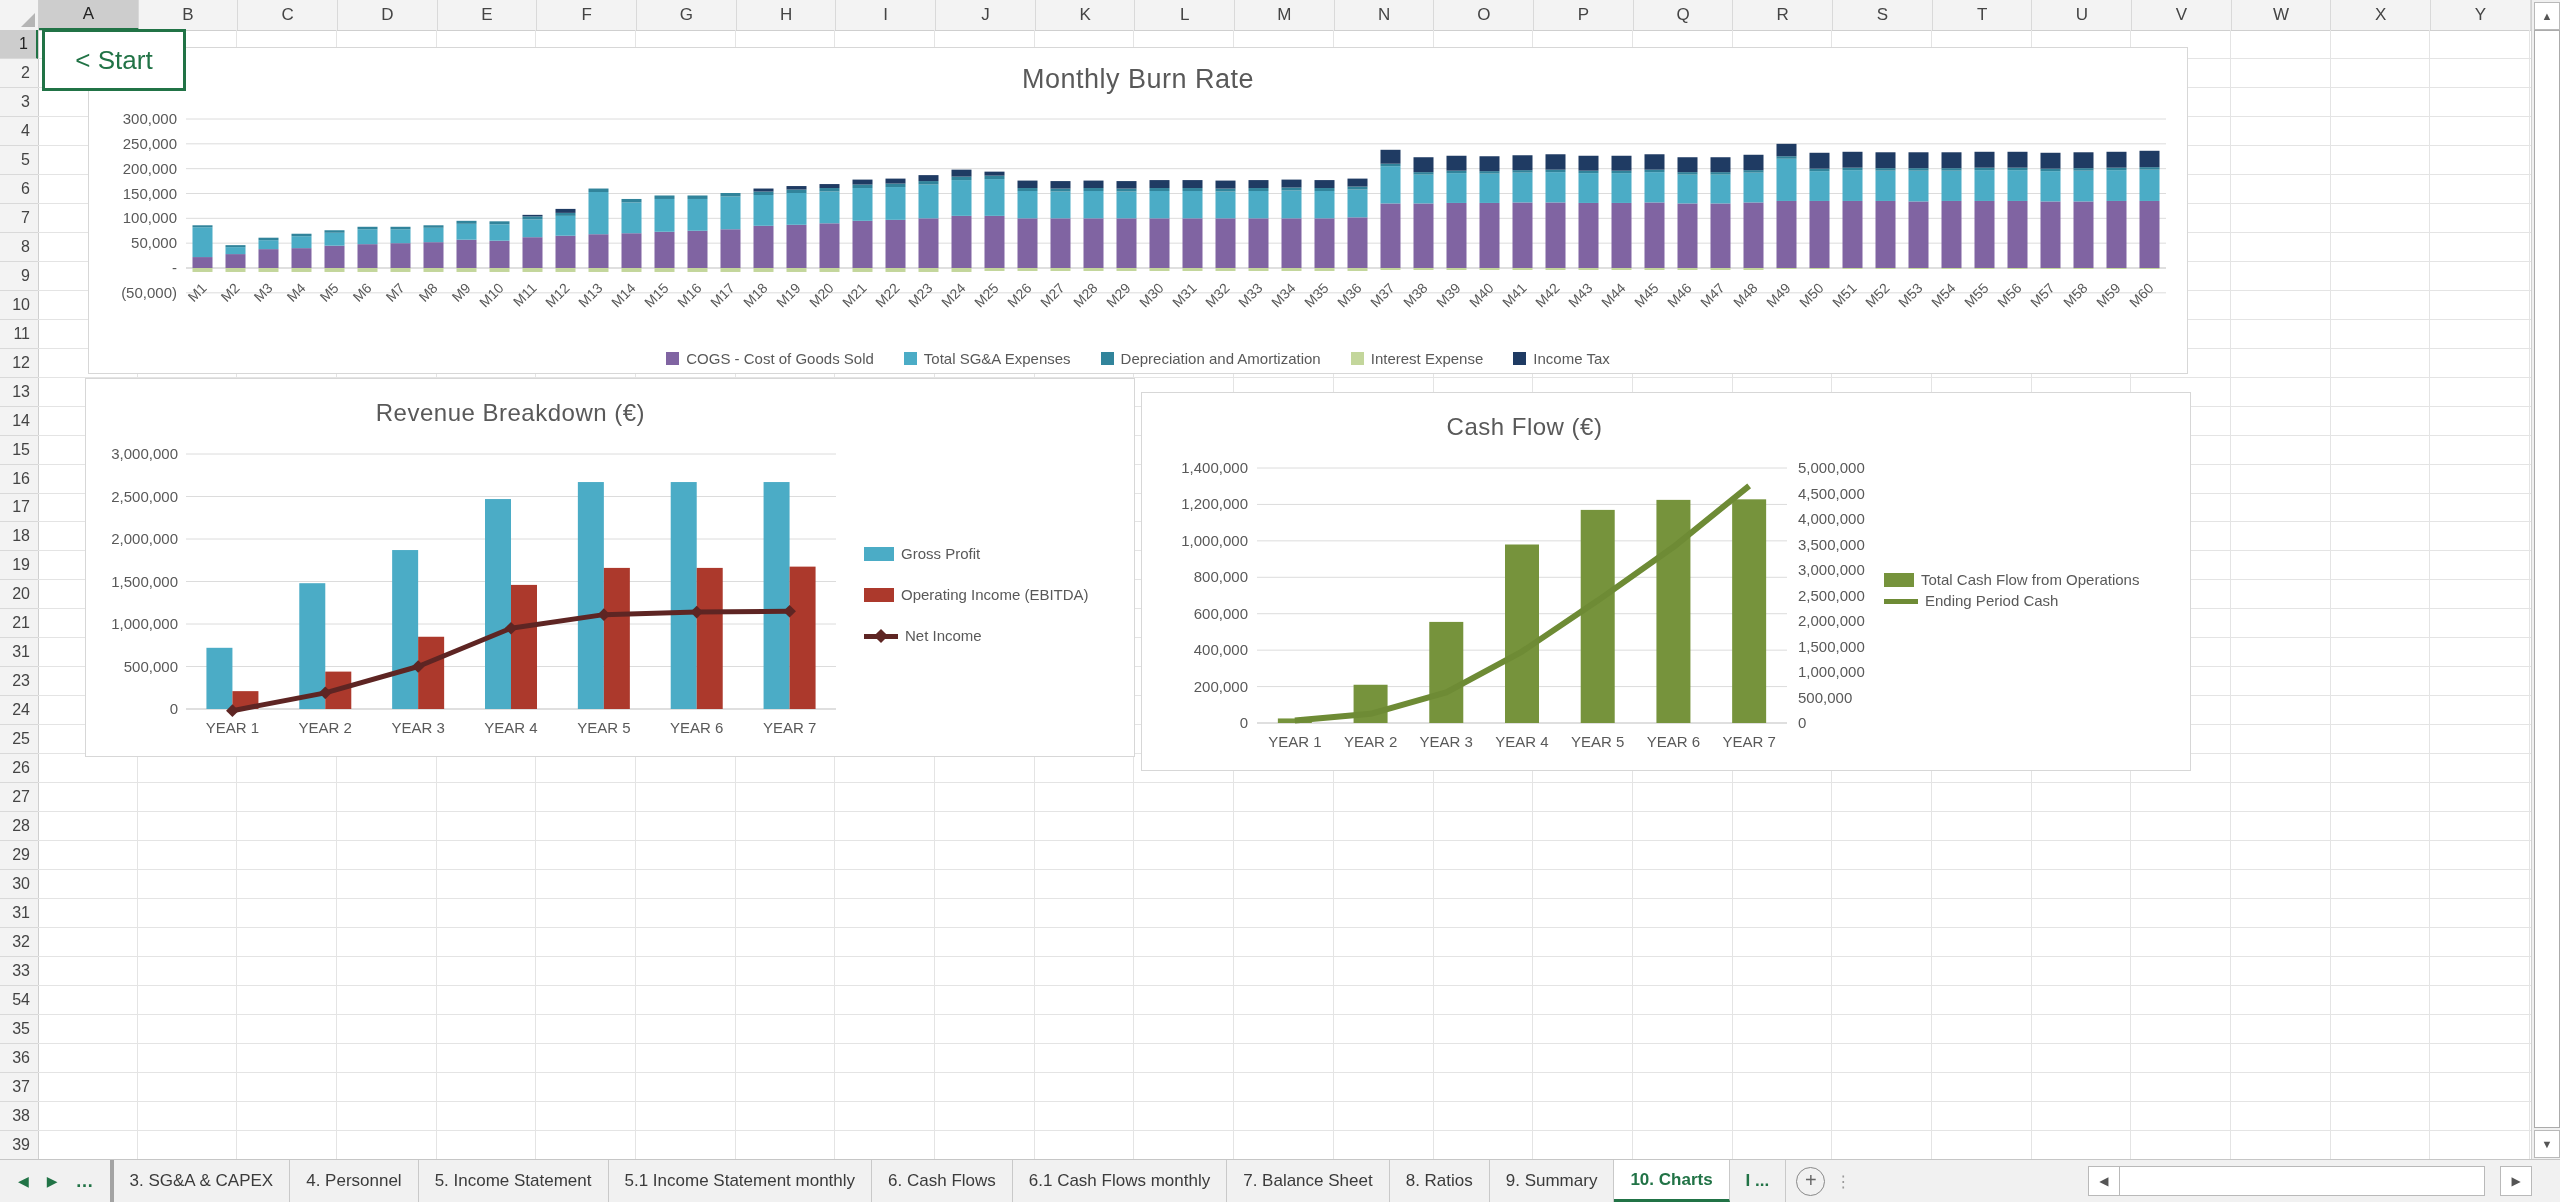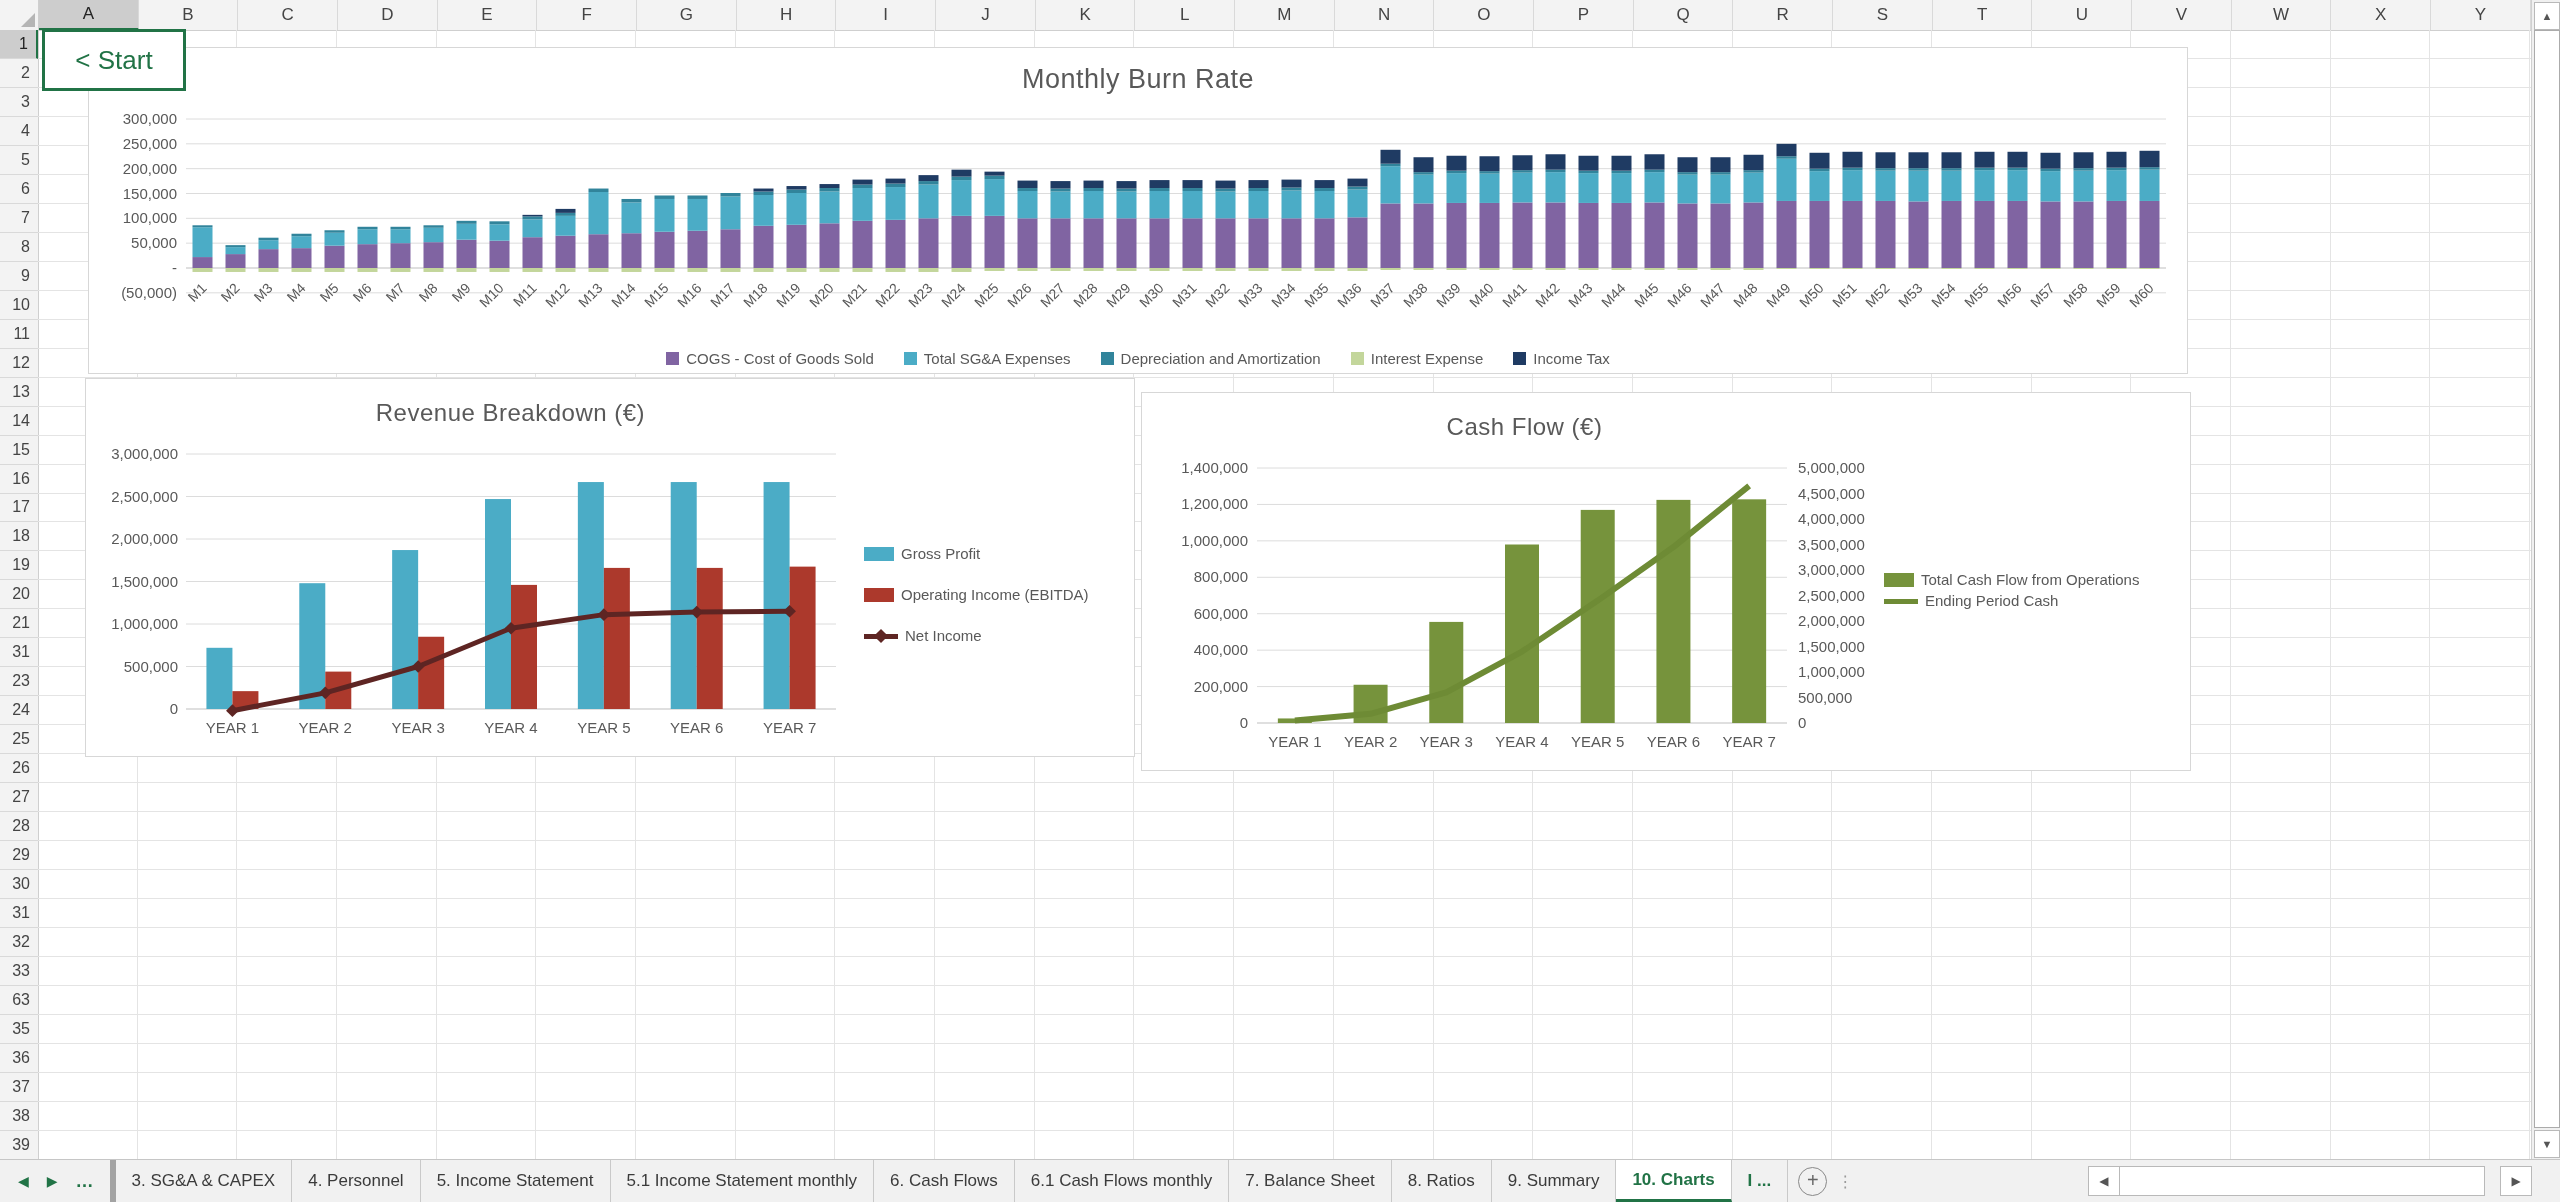--- a/index.html
+++ b/index.html
@@ -43,21 +43,21 @@
   .sw-diamond{position:absolute;left:12px;top:2px;width:10px;height:10px;transform:rotate(45deg);}
 
   
   .start-btn{position:absolute;left:42px;top:29px;width:138px;height:56px;background:#fff;border:3px solid #217346;color:#217346;font-size:26px;display:flex;align-items:center;justify-content:center;cursor:pointer;z-index:5;}
 
   
   .tabbar{position:absolute;left:0;bottom:0;height:42px;width:2560px;background:#f1f1f1;border-top:1px solid #c6c6c6;display:flex;align-items:stretch;z-index:6;}
   .tab-nav{display:flex;align-items:center;gap:18px;padding:0 14px 0 18px;color:#217346;}
   .tab-nav span{font-size:14px;cursor:pointer;}
   .tab-nav .dots{font-size:18px;font-weight:bold;letter-spacing:2px;}
-  .tabs{display:flex;align-items:stretch;border-left:6px solid #a3a3a3;}
+  .tabs{display:flex;align-items:stretch;border-left:4px solid #a3a3a3;}
   .tab{padding:0 16px;display:flex;align-items:center;font-size:17px;color:#3b3b3b;border-right:1px solid #c9c9c9;cursor:pointer;white-space:nowrap;}
   .tab.active{background:#fff;color:#217346;font-weight:bold;border-bottom:3px solid #217346;}
   .tab.partial{color:#217346;font-weight:bold;}
   .add-sheet{width:27px;height:27px;border:1.5px solid #898989;border-radius:50%;color:#666;font-size:20px;line-height:24px;text-align:center;align-self:center;margin:0 10px;cursor:pointer;}
   .more-dots{align-self:center;color:#9a9a9a;font-size:16px;margin-right:8px;cursor:pointer;}
   .h-scroll{position:absolute;left:2088px;bottom:6px;height:30px;width:444px;display:flex;align-items:stretch;}
   .h-btn{width:30px;background:#fff;border:1px solid #b9b9b9;color:#555;font-size:12px;display:flex;align-items:center;justify-content:center;cursor:pointer;}
   .h-thumb{width:368px;background:#fff;border:1px solid #b9b9b9;border-left:none;cursor:pointer;}
   .h-gap{width:16px;}
 
@@ -131,21 +131,21 @@
       <div class="row-cell">24</div>
       <div class="row-cell">25</div>
       <div class="row-cell">26</div>
       <div class="row-cell">27</div>
       <div class="row-cell">28</div>
       <div class="row-cell">29</div>
       <div class="row-cell">30</div>
       <div class="row-cell">31</div>
       <div class="row-cell">32</div>
       <div class="row-cell">33</div>
-      <div class="row-cell">63</div>
+      <div class="row-cell">54</div>
       <div class="row-cell">35</div>
       <div class="row-cell">36</div>
       <div class="row-cell">37</div>
       <div class="row-cell">38</div>
       <div class="row-cell">39</div>
     </div>
 
   <div class="grid-area"></div>
 
   <div class="chart-box" id="burn-box">

